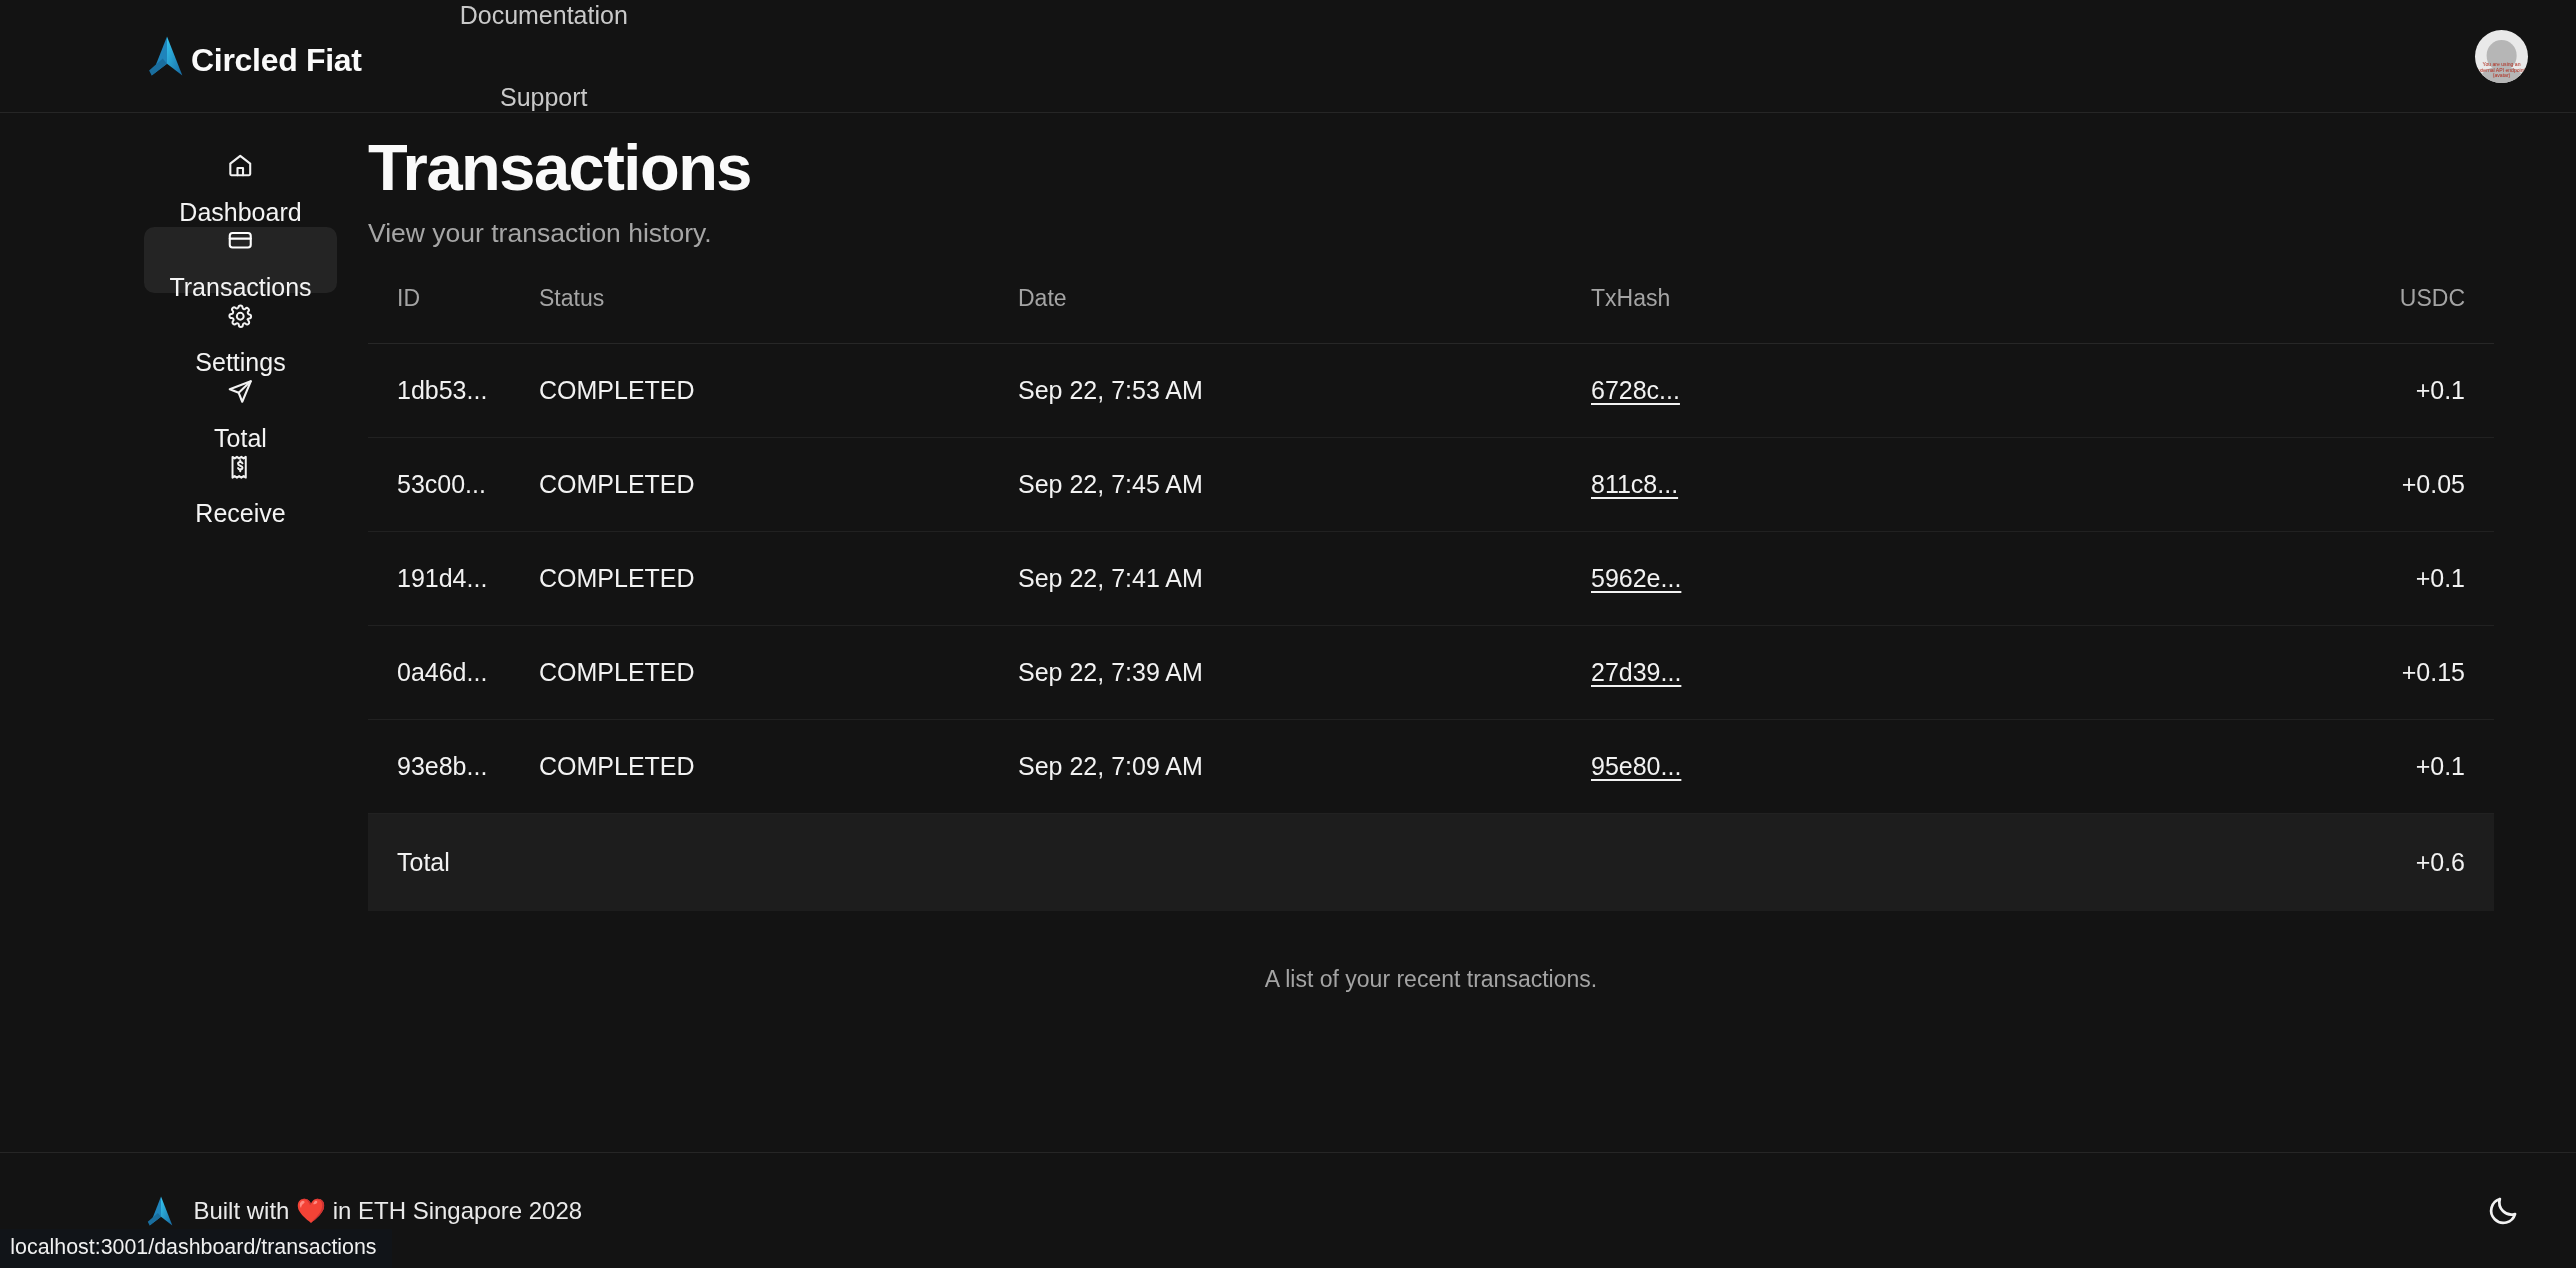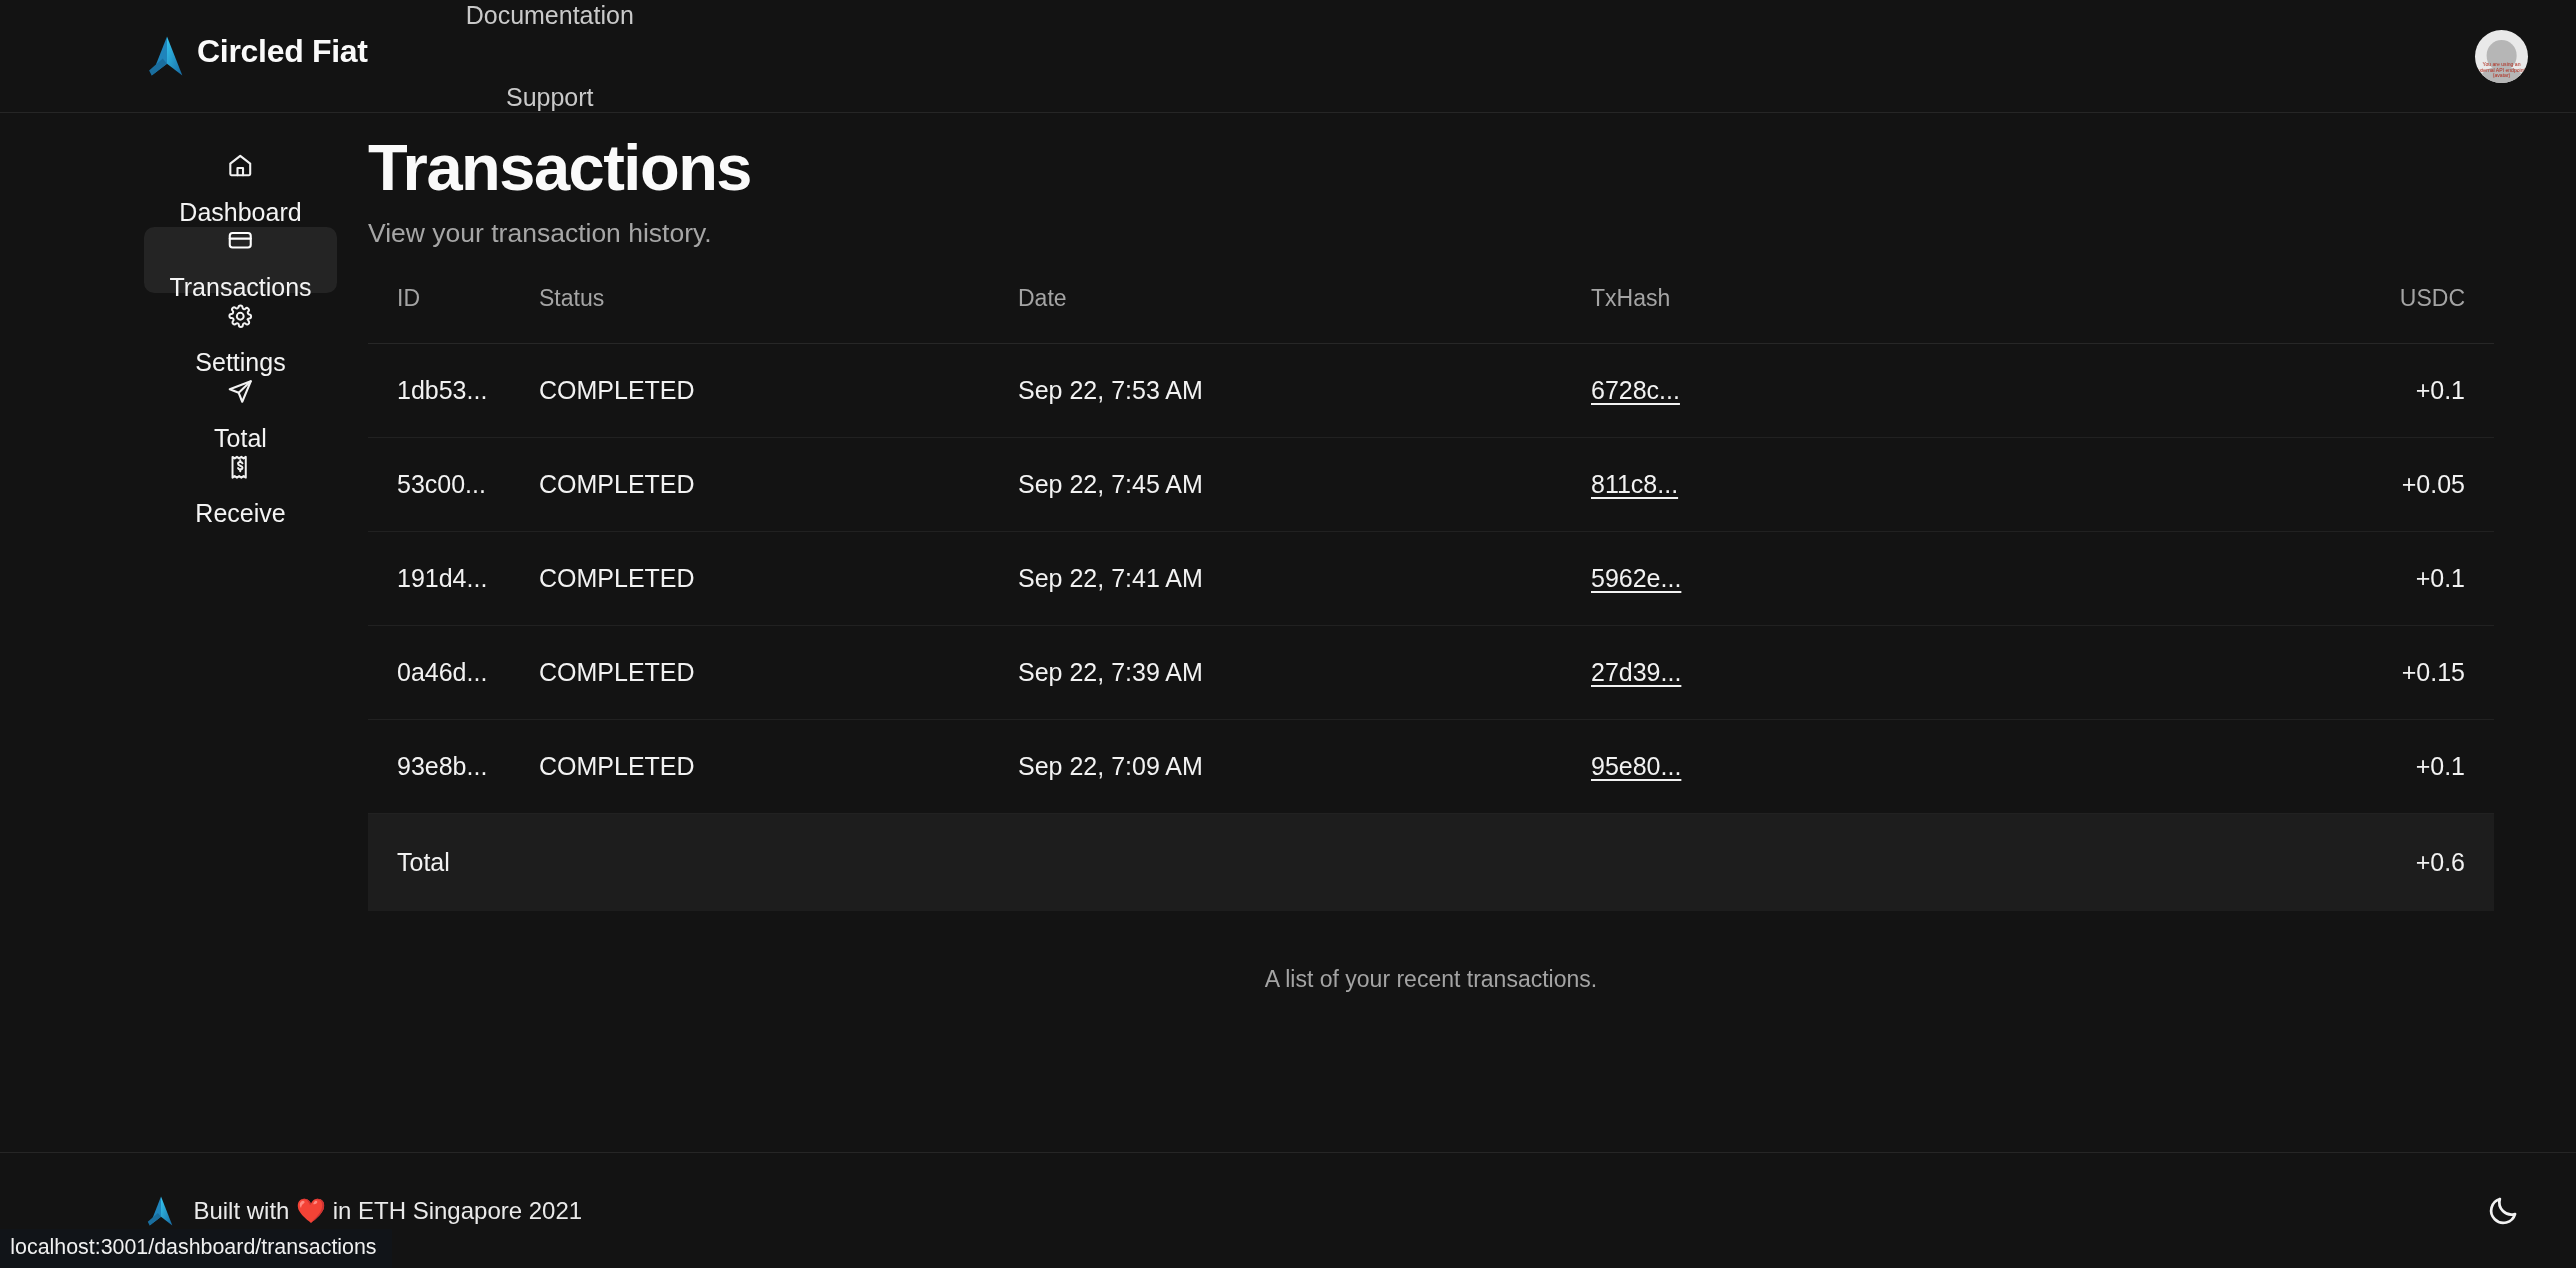--- a/index.html
+++ b/index.html
@@ -27,22 +27,22 @@
     flex: 0 0 113px;
     background: #131313;
     border-bottom: 1.7px solid #262626;
     display: flex;
     align-items: center;
     padding: 0 48px 0 144px;
   }
 
   .brand {
     display: flex;
-    align-items: flex-start;
-    gap: 7px;
+    align-items: flex-end;
+    gap: 1px;
   }
 
   .brand-logo {
     width: 46px;
     height: 46px;
     display: block;
   }
 
   .brand-name {
     font-size: 32px;
@@ -451,21 +451,21 @@
             <linearGradient id="lg3" x1="0" y1="0" x2="1" y2="1">
               <stop offset="0%" stop-color="#35c6f0"></stop>
               <stop offset="100%" stop-color="#1668a0"></stop>
             </linearGradient>
           </defs>
           <path d="M27 4 L45 50 L27 36 Z" fill="url(#lg3)"></path>
           <path d="M27 4 L27 36 L9 50 Z" fill="#1f84bb"></path>
           <path d="M6 44 L22 30 L27 36 L9 50 Z" fill="#1a6e9e"></path>
         </svg>
       </span>
-      <span class="footer-text">Built with ❤️ in ETH Singapore 2021</span>
+      <span class="footer-text">Built with ❤️ in ETH Singapore 2028</span>
     </div>
 
     <div class="footer-spacer"></div>
 
     <div class="theme-toggle">
       <span>
         <svg viewBox="0 0 24 24" fill="none" stroke="#f2f2f2" stroke-width="1.9" stroke-linecap="round" stroke-linejoin="round">
           <path d="M20.5 14.2 A8.6 8.6 0 0 1 9.8 3.5 A8.6 8.6 0 1 0 20.5 14.2 Z"></path>
         </svg>
       </span>

